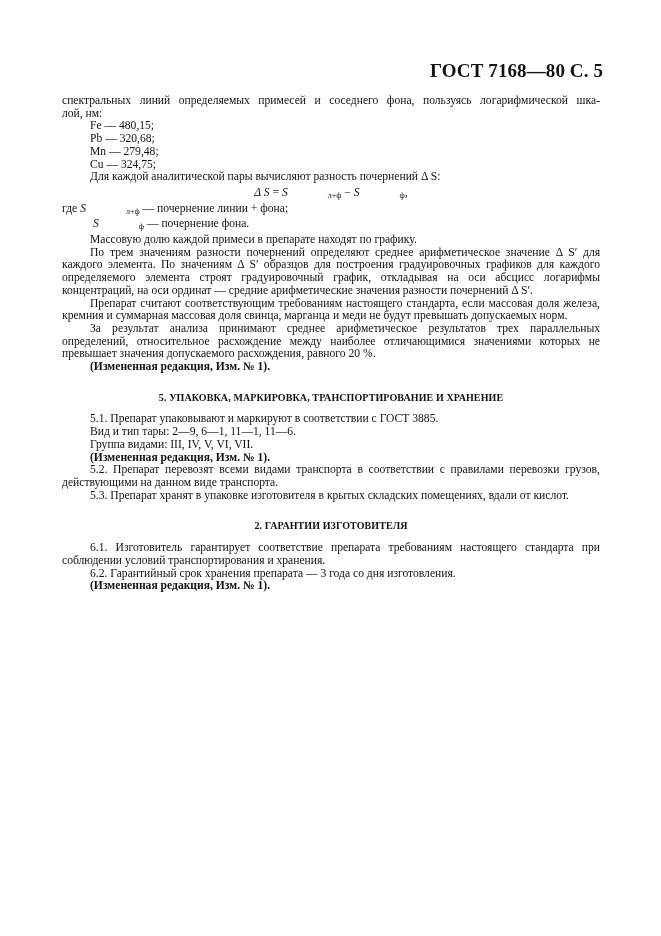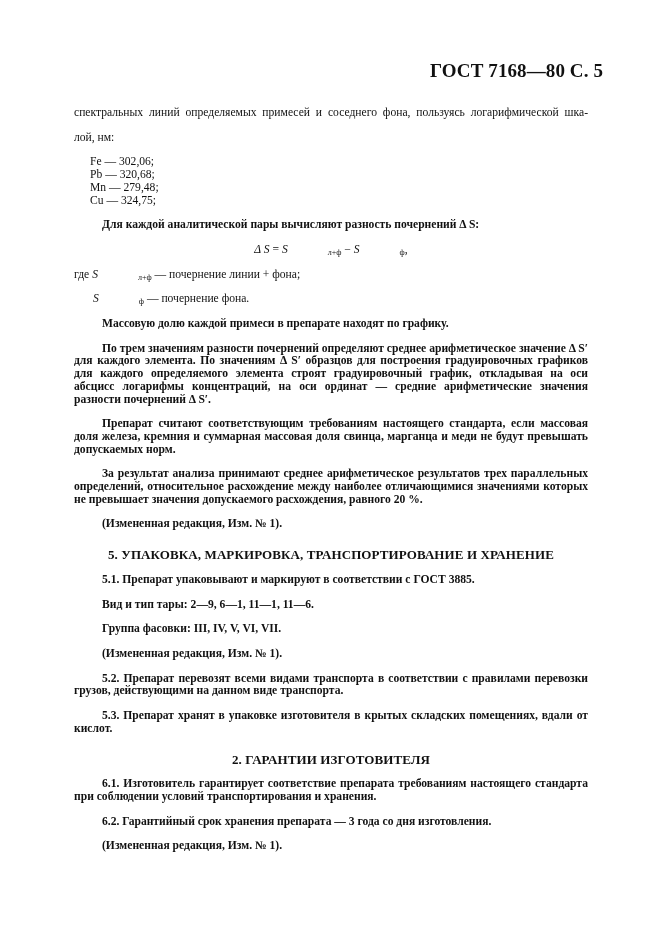--- a/index.html
+++ b/index.html
@@ -9,46 +9,46 @@
       color: #111111;
     }
     .page-header {
       position: absolute; top: 60px; right: 58px;
       font-weight: bold; font-size: 19px; letter-spacing: 0.1px;
     }
     .content {
       position: absolute; left: 62px; top: 95px; width: 538px;
       font-size: 11.6px; line-height: 12.7px;
     }
-    .p { margin: 12px; text-align: justify; text-align-last: left; }
-    .ind { text-indent: 28px; font-weight: bold; }
+    .p { margin: 0; text-align: justify; text-align-last: left; }
+    .ind { text-indent: 28px; }
     .lst { margin: 0; padding-left: 28px; }
     .just-full { text-align-last: justify; }
     .bold { font-weight: bold; }
     .formula { text-align: center; margin: 3px 0 3px 0; font-style: normal; }
     .it { font-style: italic; }
     sub { font-size: 8px; vertical-align: -2px; line-height: 0; padding-left: 40px; }
     .where-2 { padding-left: 28px; margin: 3px; }
     .section-title {
-      text-align: center; font-weight: bold; font-size: 13px;
+      text-align: center; font-weight: bold; font-size: 10px;
       margin: 18px 0 9px 0; letter-spacing: 0.1px;
     }
   </style>
 </head>
 <body>
 
 <div class="page-header">ГОСТ 7168—80 С. 5</div>
 
 <div class="content">
 
   <p class="p just-full">спектральных линий определяемых примесей и соседнего фона, пользуясь логарифмической шка-</p>
   <p class="p">лой, нм:</p>
 
   <div>
-    <p class="lst">Fe — 302,06;</p>
+    <p class="lst">Fe — 480,15;</p>
     <p class="lst">Pb — 320,68;</p>
     <p class="lst">Mn — 279,48;</p>
     <p class="lst">Cu — 324,75;</p>
   </div>
 
   <p class="p ind">Для каждой аналитической пары вычисляют разность почернений Δ S:</p>
 
   <p class="formula"><span class="it">Δ S</span><span> = </span><span class="it">S</span><sub>л+ф</sub><span> − </span><span class="it">S</span><sub>ф</sub><span>,</span></p>
 
   <p class="p"><span>где </span><span class="it">S</span><sub>л+ф</sub><span> — почернение линии + фона;</span></p>
@@ -56,21 +56,21 @@
 
   <p class="p ind">Массовую долю каждой примеси в препарате находят по графику.</p>
   <p class="p ind">По трем значениям разности почернений определяют среднее арифметическое значение Δ S′ для каждого элемента. По значениям Δ S′ образцов для построения градуировочных графиков для каждого определяемого элемента строят градуировочный график, откладывая на оси абсцисс логарифмы концентраций, на оси ординат — средние арифметические значения разности почернений Δ S′.</p>
   <p class="p ind">Препарат считают соответствующим требованиям настоящего стандарта, если массовая доля железа, кремния и суммарная массовая доля свинца, марганца и меди не будут превышать допускаемых норм.</p>
   <p class="p ind">За результат анализа принимают среднее арифметическое результатов трех параллельных определений, относительное расхождение между наиболее отличающимися значениями которых не превышает значения допускаемого расхождения, равного 20 %.</p>
   <p class="p ind bold">(Измененная редакция, Изм. № 1).</p>
 
   <h2 class="section-title">5. УПАКОВКА, МАРКИРОВКА, ТРАНСПОРТИРОВАНИЕ И ХРАНЕНИЕ</h2>
   <p class="p ind">5.1. Препарат упаковывают и маркируют в соответствии с ГОСТ 3885.</p>
   <p class="p ind">Вид и тип тары: 2—9, 6—1, 11—1, 11—6.</p>
-  <p class="p ind">Группа фасовки: III, IV, V, VI, VII.</p>
+  <p class="p ind">Группа видами: III, IV, V, VI, VII.</p>
   <p class="p ind bold">(Измененная редакция, Изм. № 1).</p>
   <p class="p ind">5.2. Препарат перевозят всеми видами транспорта в соответствии с правилами перевозки грузов, действующими на данном виде транспорта.</p>
   <p class="p ind">5.3. Препарат хранят в упаковке изготовителя в крытых складских помещениях, вдали от кислот.</p>
 
   <h2 class="section-title">2. ГАРАНТИИ ИЗГОТОВИТЕЛЯ</h2>
   <p class="p ind">6.1. Изготовитель гарантирует соответствие препарата требованиям настоящего стандарта при соблюдении условий транспортирования и хранения.</p>
   <p class="p ind">6.2. Гарантийный срок хранения препарата — 3 года со дня изготовления.</p>
   <p class="p ind bold">(Измененная редакция, Изм. № 1).</p>
 
 </div>

